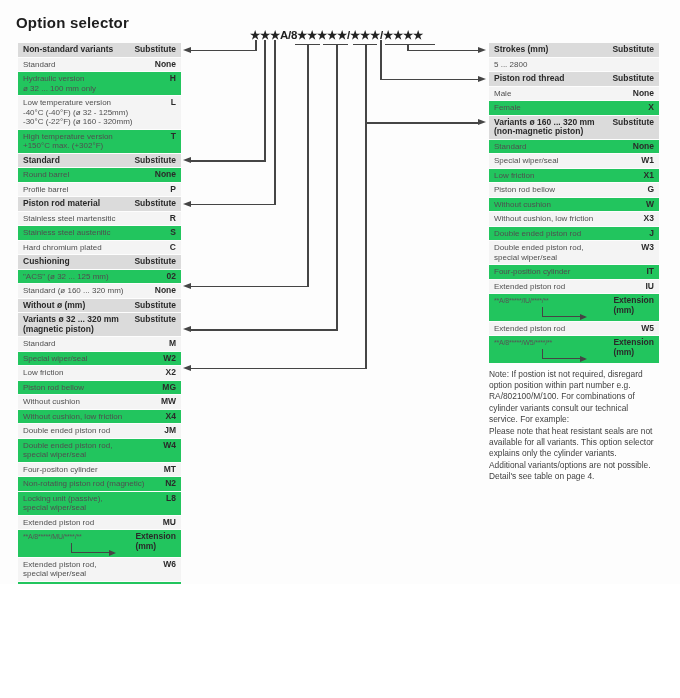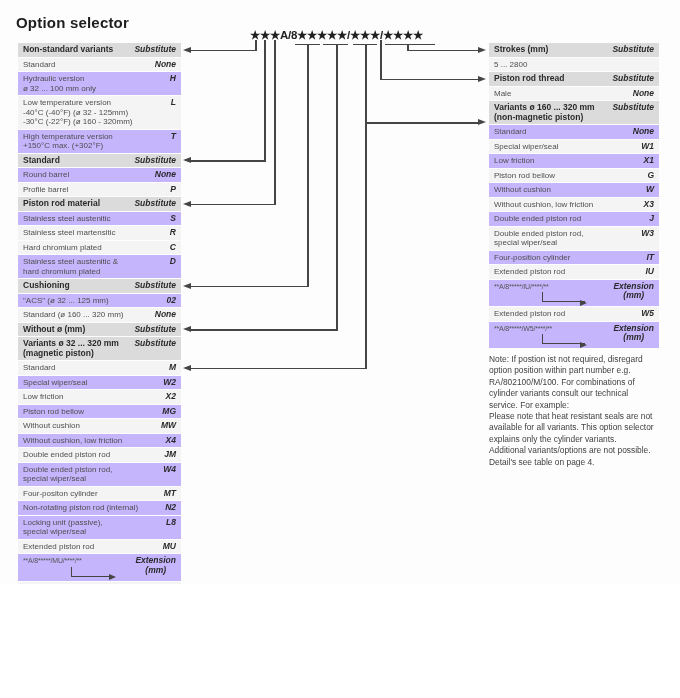--- a/index.html
+++ b/index.html
@@ -16,30 +16,30 @@
     position:absolute; left:250px; top:28px;
     font-size:11.5px; font-weight:bold; color:#212121; letter-spacing:-0.3px;
     white-space:nowrap;
   }
   .opt-table { display:flex; flex-direction:column; }
   #left-col { position:absolute; left:18px; top:43px; width:163px; }
   #right-col { position:absolute; left:489px; top:43px; width:194px; }
   #right-table { width:170px; }
   .row {
     display:flex; justify-content:space-between; align-items:flex-start;
-    background:#c4b5fd; margin-bottom:1px; padding:2px 5px;
+    background:#22c55e; margin-bottom:1px; padding:2px 5px;
     font-size:8px; line-height:9.5px; color:#4f4f4f;
   }
   .row.alt { background:#f4f4f4; }
   .row.header { background:#dbdbdb; }
   .row.header .label { font-weight:bold; color:#2a2a2a; font-size:8.5px; }
   .row .label { white-space:pre-line; }
   .row .value {
-    font-weight:bold; color:#2a2a2a; text-align:center;
-    white-space:pre-line; margin-left:4px; flex-shrink:0; font-size:8.5px;font-style:italic;
+    font-weight:bold; color:#2a2a2a; text-align:left;
+    white-space:pre-line; margin-left:4px; flex-shrink:0; font-size:8.5px;
   }
   .code-text { font-size:7px; letter-spacing:-0.2px; color:#555; white-space:nowrap; }
   .elbow {
     position:relative; margin:1px 0 2px 48px; width:42px; height:9px;
     border-left:1.2px solid #454545; border-bottom:1.2px solid #454545;
   }
   .elbow-head {
     position:absolute; right:-2px; bottom:-4.5px; width:0; height:0;
     border-top:3.5px solid transparent; border-bottom:3.5px solid transparent;
     border-left:7px solid #454545;
@@ -103,36 +103,31 @@
           <div class="value">None</div>
         </div>
         <div class="row alt">
           <div class="label">Profile barrel</div>
           <div class="value">P</div>
         </div>
         <div class="row header">
           <div class="label">Piston rod material</div>
           <div class="value">Substitute</div>
         </div>
+        <div class="row alt">
+          <div class="label">Stainless steel martensitic</div>
+          <div class="value">R</div>
+        </div>
         <div class="row">
           <div class="label">Stainless steel austenitic</div>
           <div class="value">S</div>
         </div>
         <div class="row alt">
-          <div class="label">Stainless steel martensitic</div>
-          <div class="value">R</div>
-        </div>
-        <div class="row alt">
           <div class="label">Hard chromium plated</div>
           <div class="value">C</div>
-        </div>
-        <div class="row">
-          <div class="label">Stainless steel austenitic &amp;
-hard chromium plated</div>
-          <div class="value">D</div>
         </div>
         <div class="row header">
           <div class="label">Cushioning</div>
           <div class="value">Substitute</div>
         </div>
         <div class="row">
           <div class="label">"ACS" (ø 32 ... 125 mm)</div>
           <div class="value">02</div>
         </div>
         <div class="row alt">
@@ -179,21 +174,21 @@
         <div class="row">
           <div class="label">Double ended piston rod,
 special wiper/seal</div>
           <div class="value">W4</div>
         </div>
         <div class="row alt">
           <div class="label">Four-positon cylinder</div>
           <div class="value">MT</div>
         </div>
         <div class="row">
-          <div class="label">Non-rotating piston rod (internal)</div>
+          <div class="label">Non-rotating piston rod (magnetic)</div>
           <div class="value">N2</div>
         </div>
         <div class="row">
           <div class="label">Locking unit (passive),
 special wiper/seal</div>
           <div class="value">L8</div>
         </div>
         <div class="row alt">
           <div class="label">Extended piston rod</div>
           <div class="value">MU</div>
@@ -226,20 +221,24 @@
           <div class="label">5 ... 2800</div>
           <div class="value"></div>
         </div>
         <div class="row header">
           <div class="label">Piston rod thread</div>
           <div class="value">Substitute</div>
         </div>
         <div class="row alt">
           <div class="label">Male</div>
           <div class="value">None</div>
+        </div>
+        <div class="row">
+          <div class="label">Female</div>
+          <div class="value">X</div>
         </div>
         <div class="row header">
           <div class="label">Variants ø 160 ... 320 mm
 (non-magnetic piston)</div>
           <div class="value">Substitute</div>
         </div>
         <div class="row">
           <div class="label">Standard</div>
           <div class="value">None</div>
         </div>

